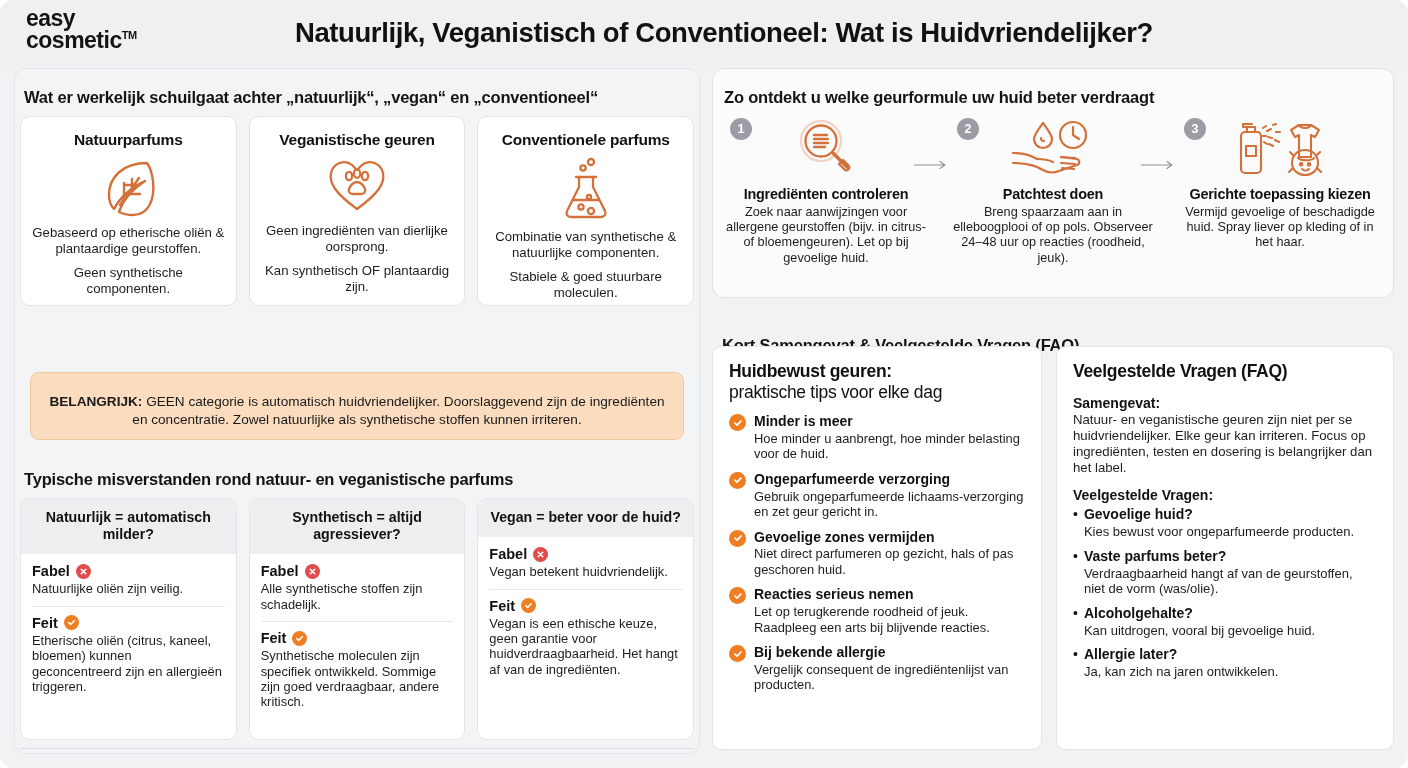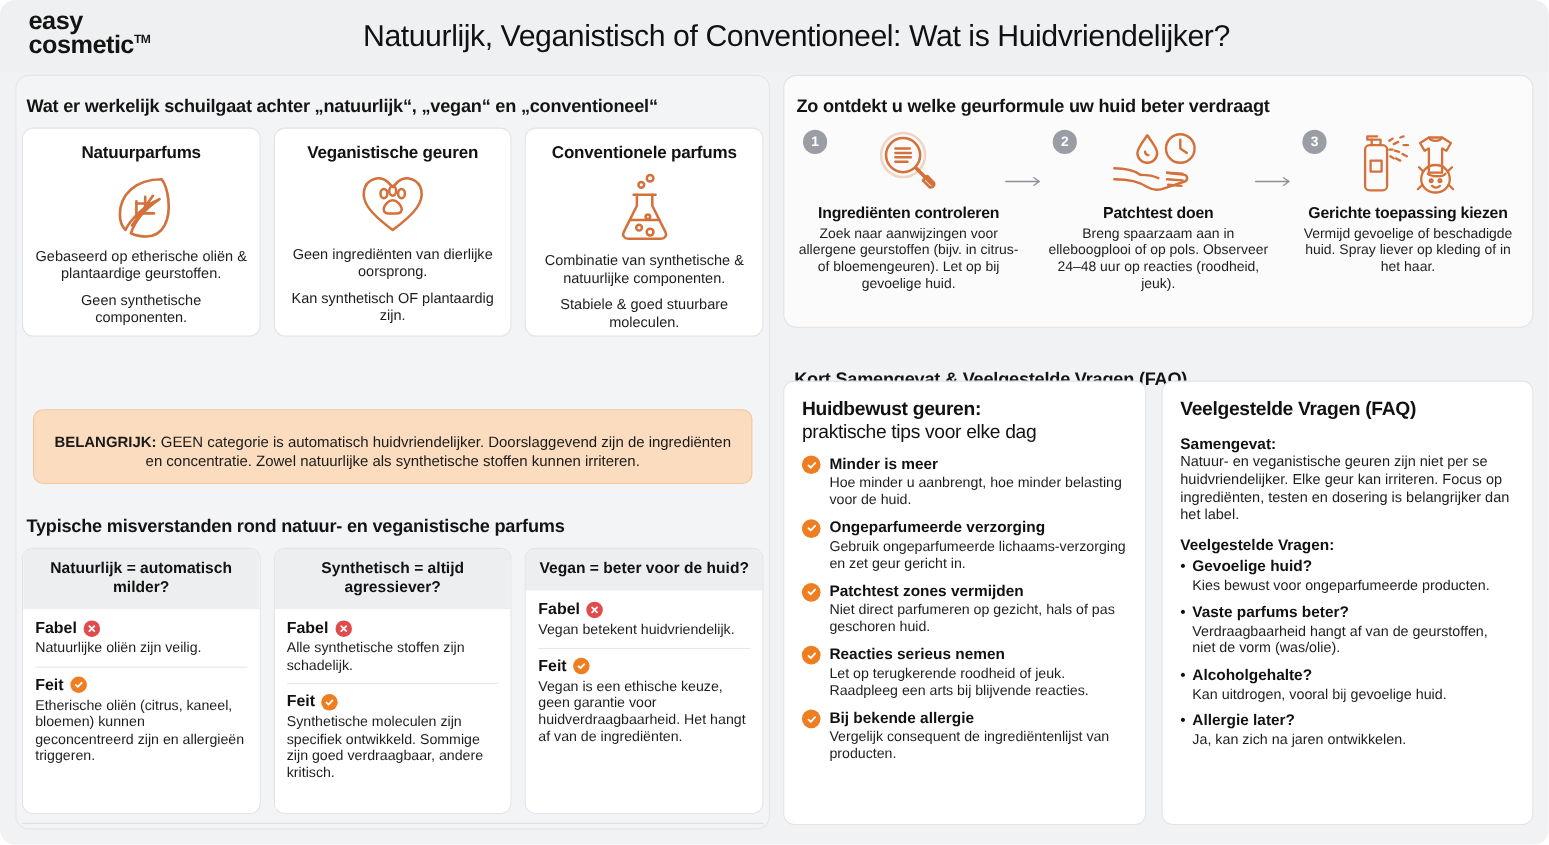--- a/index.html
+++ b/index.html
@@ -30,21 +30,21 @@
     line-height: 0.94;
     font-weight: 700; font-size: 23px;
     letter-spacing: -0.5px;
     color: #141414;
   }
   .logo .tm { font-size: 11px; vertical-align: super; font-weight: 700; }
   .title {
     width: 100%;
     text-align: center;
     font-size: 27.5px;
-    font-weight: 400;
+    font-weight: 700;
     letter-spacing: -0.4px;
     color: #111111;
     padding-left: 40px;
   }
 
   
   .panel {
     position: absolute;
     background: #f6f7f8;
     border: 1px solid #e0e2e5;
@@ -423,21 +423,21 @@
           </div>
         </div>
 
         <div class="tip">
           <span class="badge badge-ok">
             <svg viewBox="0 0 10 10" stroke="#fff" stroke-width="1.7" fill="none" stroke-linecap="round" stroke-linejoin="round">
                 <path d="M2 5.2 L4.1 7.2 L8 3"></path>
               </svg>
           </span>
           <div>
-            <div class="tip-t">Patchtest zones vermijden</div>
+            <div class="tip-t">Gevoelige zones vermijden</div>
             <div class="tip-d">Niet direct parfumeren op gezicht, hals of pas geschoren huid.</div>
           </div>
         </div>
 
         <div class="tip">
           <span class="badge badge-ok">
             <svg viewBox="0 0 10 10" stroke="#fff" stroke-width="1.7" fill="none" stroke-linecap="round" stroke-linejoin="round">
                 <path d="M2 5.2 L4.1 7.2 L8 3"></path>
               </svg>
           </span>

